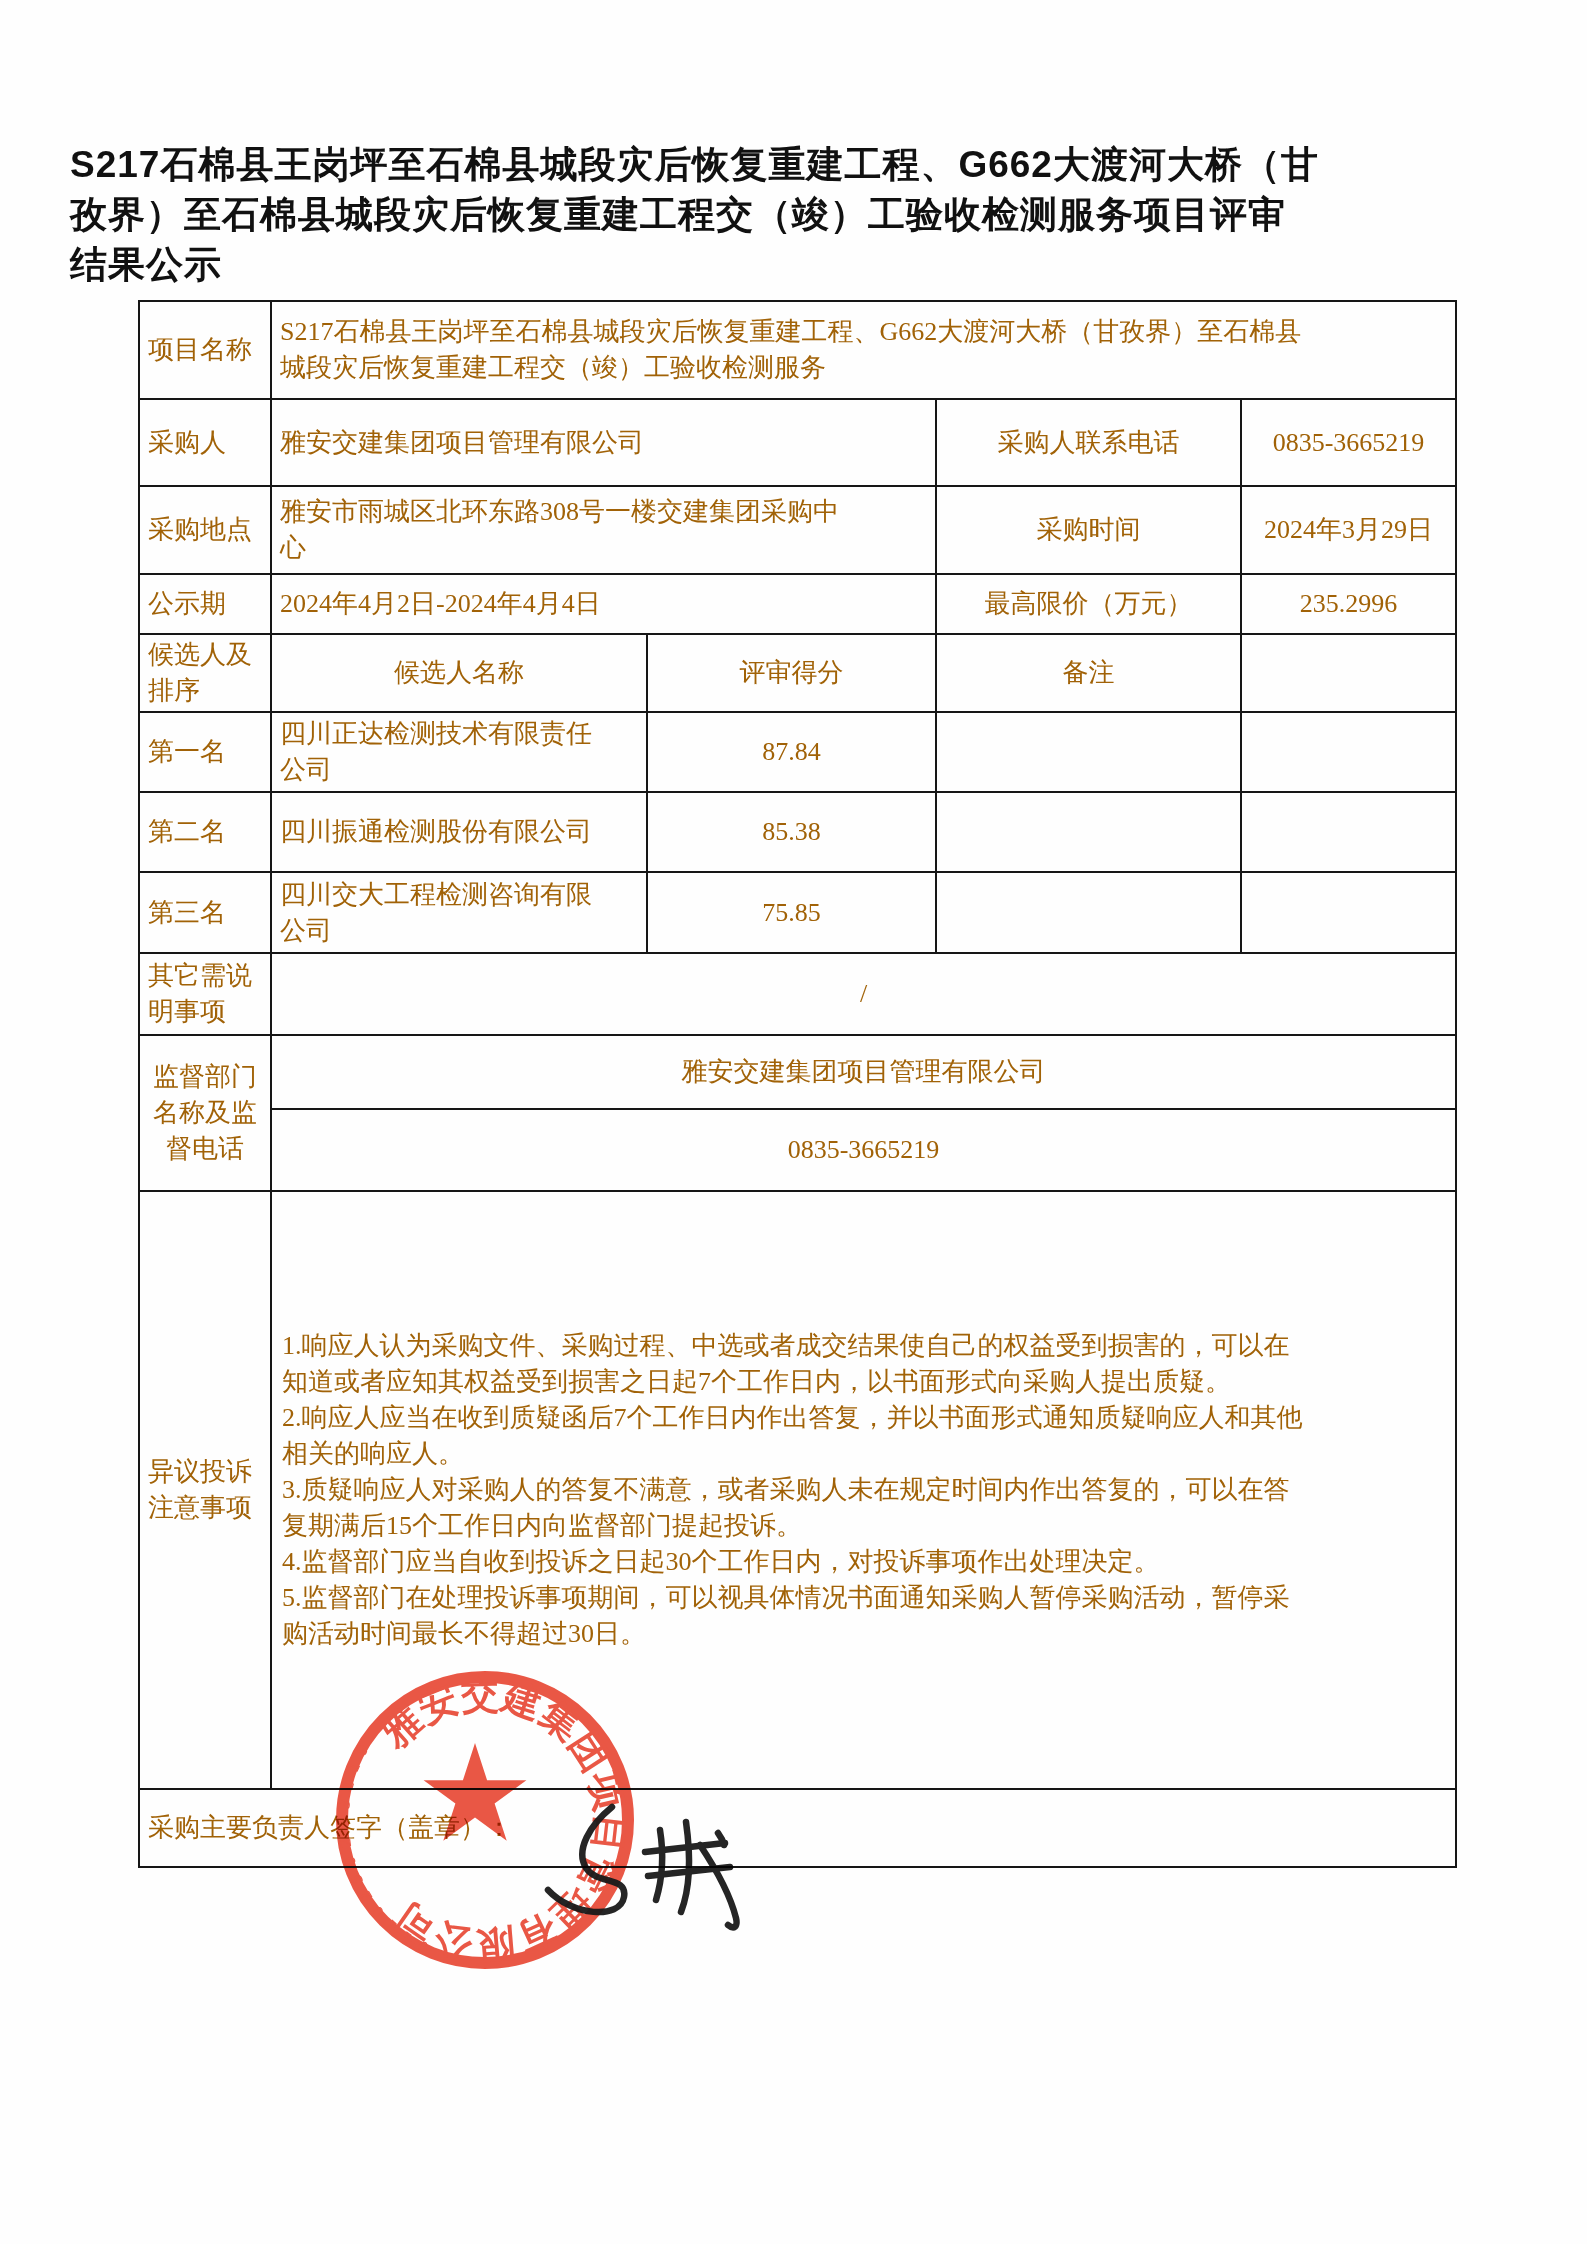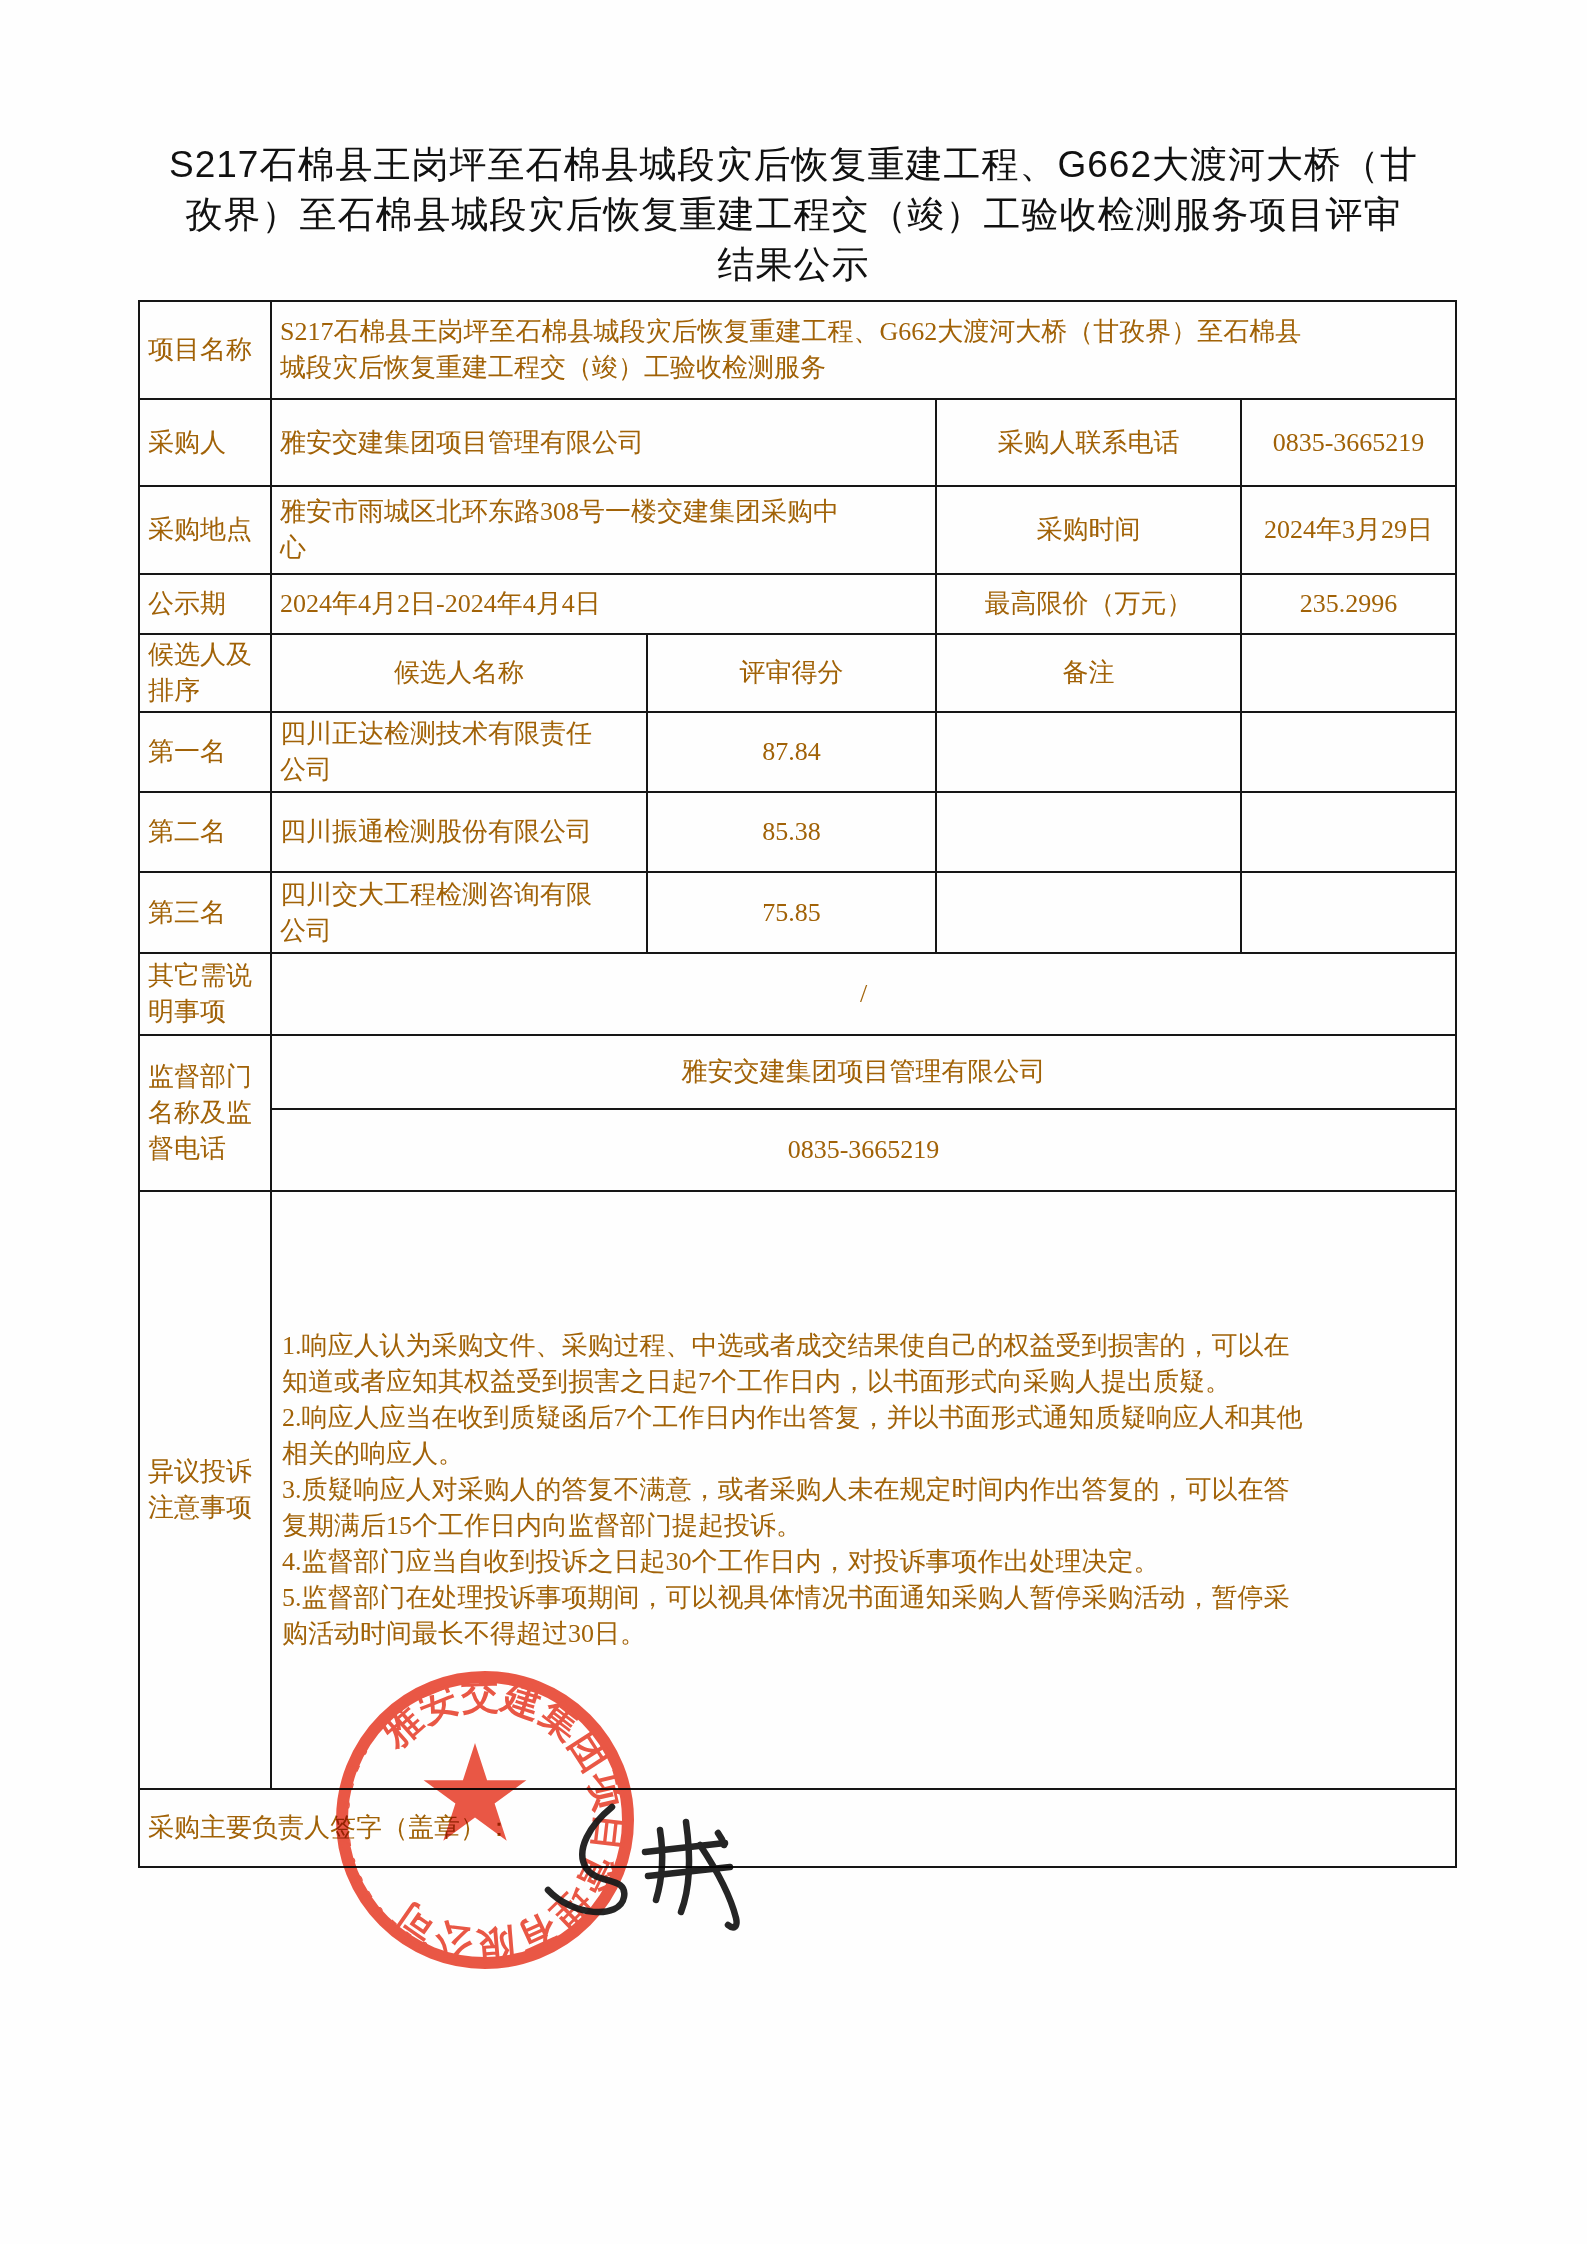--- a/index.html
+++ b/index.html
@@ -5,35 +5,35 @@
   html,body{margin:0;padding:0;}
   body{
     width:1587px;height:2244px;position:relative;background:#ffffff;
     font-family:"Liberation Serif","DejaVu Serif",serif;color:#1c1c1c;
     -webkit-font-smoothing:antialiased;
   }
   .page{position:absolute;inset:0;background:#fefefe;}
   
   .doc-title{
     position:absolute;left:70px;right:70px;top:140px;
-    text-align:center;font-family:"Liberation Sans","DejaVu Sans",sans-serif;
-    font-weight:normal;font-size:37px;line-height:50px;letter-spacing:1px;color:#111;
+    font-family:"Liberation Sans","DejaVu Sans",sans-serif;
+    font-weight:bold;font-size:37px;line-height:50px;letter-spacing:1px;color:#111;
   }
   
   table.main{
     position:absolute;left:138px;top:300px;width:1317px;
     border-collapse:collapse;table-layout:fixed;
     font-size:26px;line-height:36px;color:#a16207;
   }
   table.main td{
     border:2px solid #161616;vertical-align:middle;
     padding:2px 8px;overflow:hidden;
   }
   td.lab{padding-left:6px;padding-right:4px;text-align:left;}
-  td.lab-c{padding:2px 4px;}
+  td.lab-c{text-align:center;padding:2px 4px;}
   td.c{text-align:center;border-radius:9px;}
   td.v{text-align:left;}
   .w1040{max-width:1040px;}
   .w575{max-width:575px;}
   .w322{max-width:322px;}
   .objwrap{max-width:1025px;padding-left:2px;}
   .obj-item{text-align:left;}
   td.sig{padding-left:6px;}
   
   .overlay{

